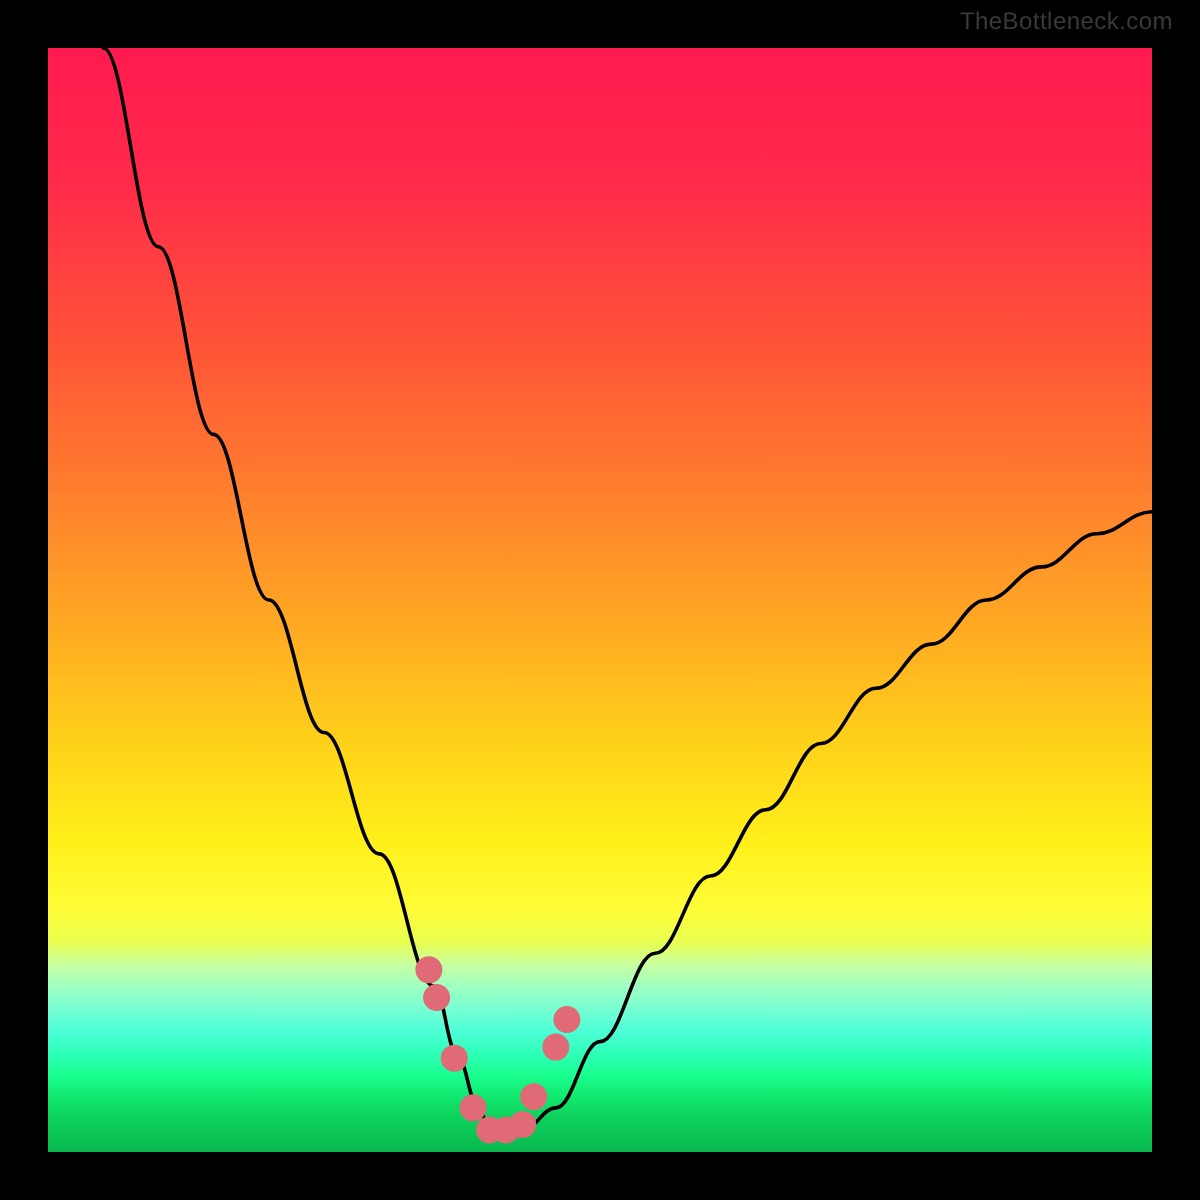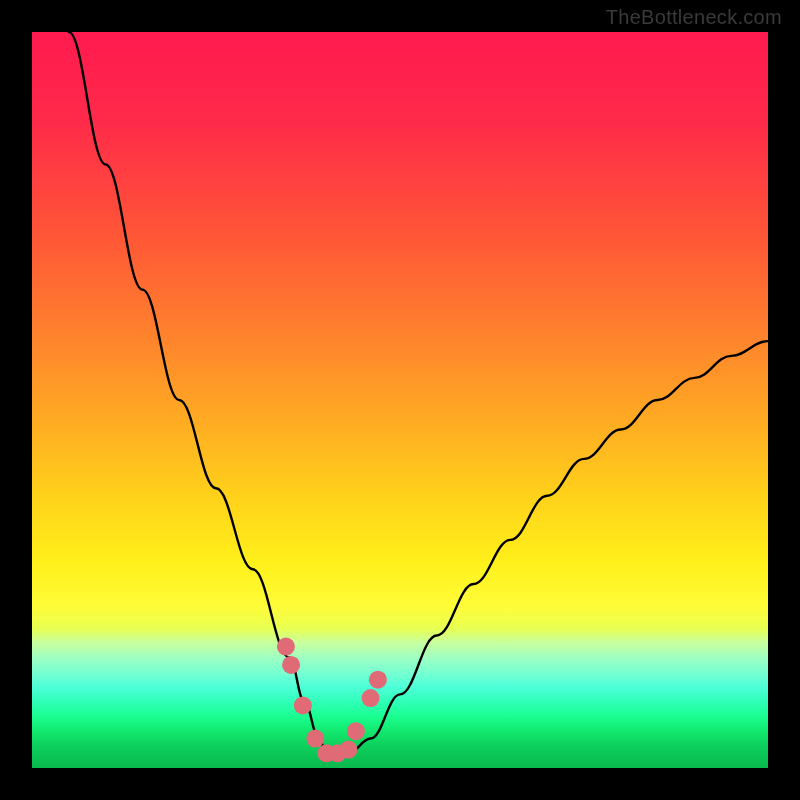--- a/index.html
+++ b/index.html
@@ -36,21 +36,21 @@
       #12e86e 95%,
       #0dd05c 97%,
       #09b84e 100%
     );
   }
   .watermark {
     position: absolute;
     top: 6px;
     right: 18px;
     color: #3a3a3a;
-    font-size: 20px;
+    font-size: 16px;
     font-weight: 500;
     letter-spacing: 0.3px;
   }
   svg.curve {
     position: absolute;
     left: 0; top: 0;
     width: 736px;
     height: 736px;
     overflow: visible;
   }

